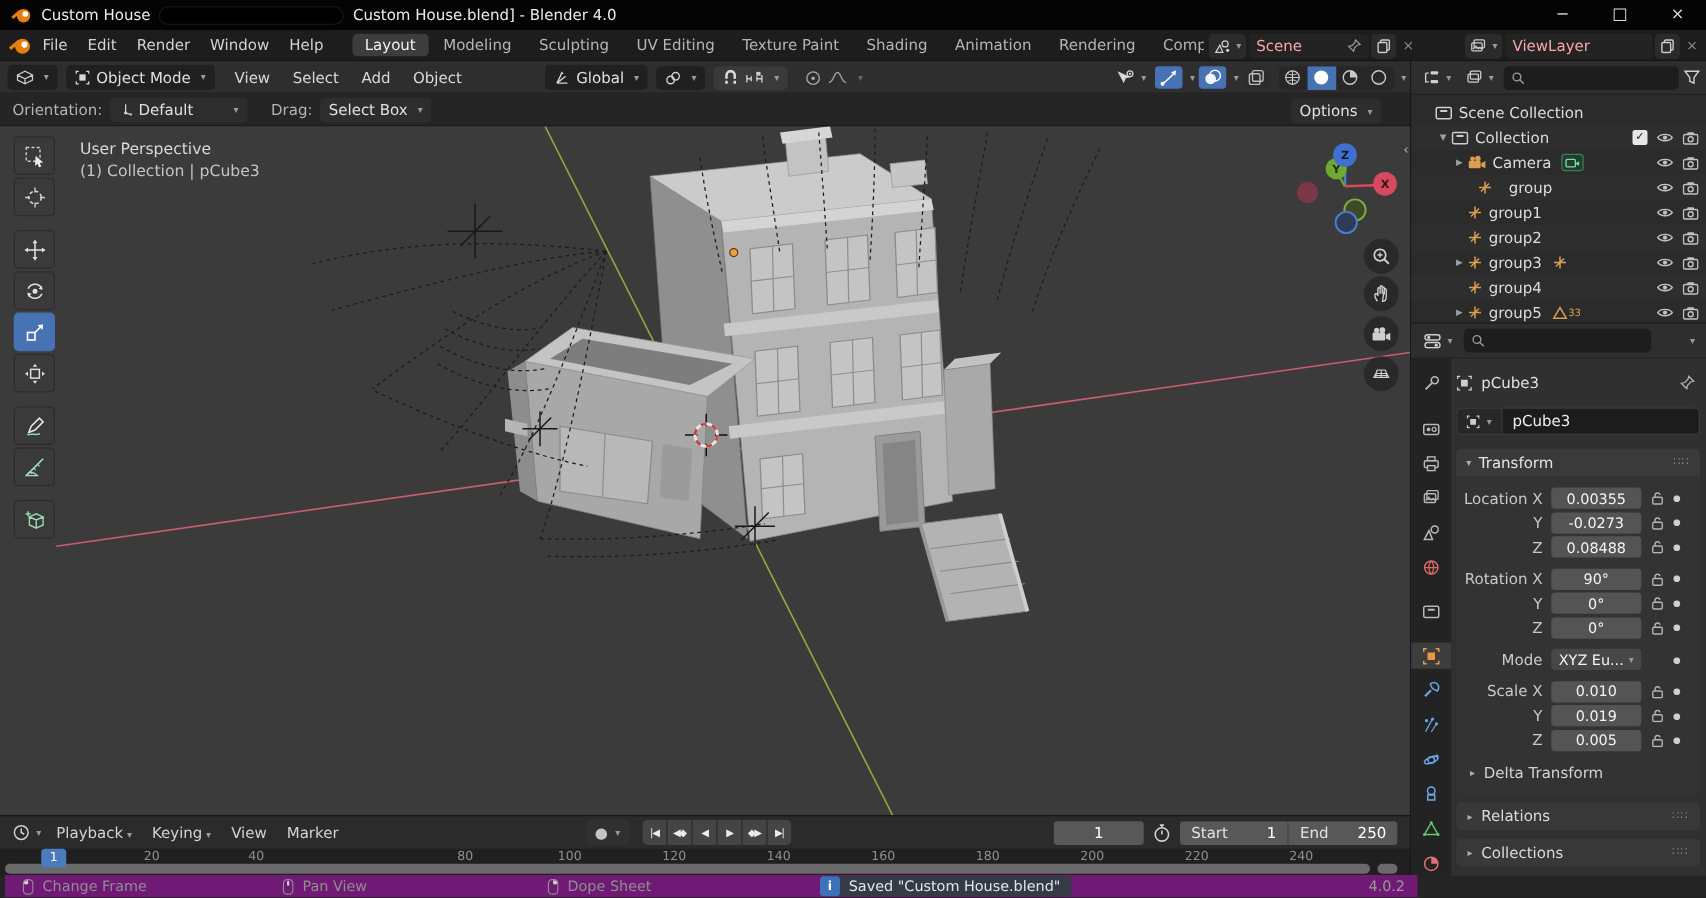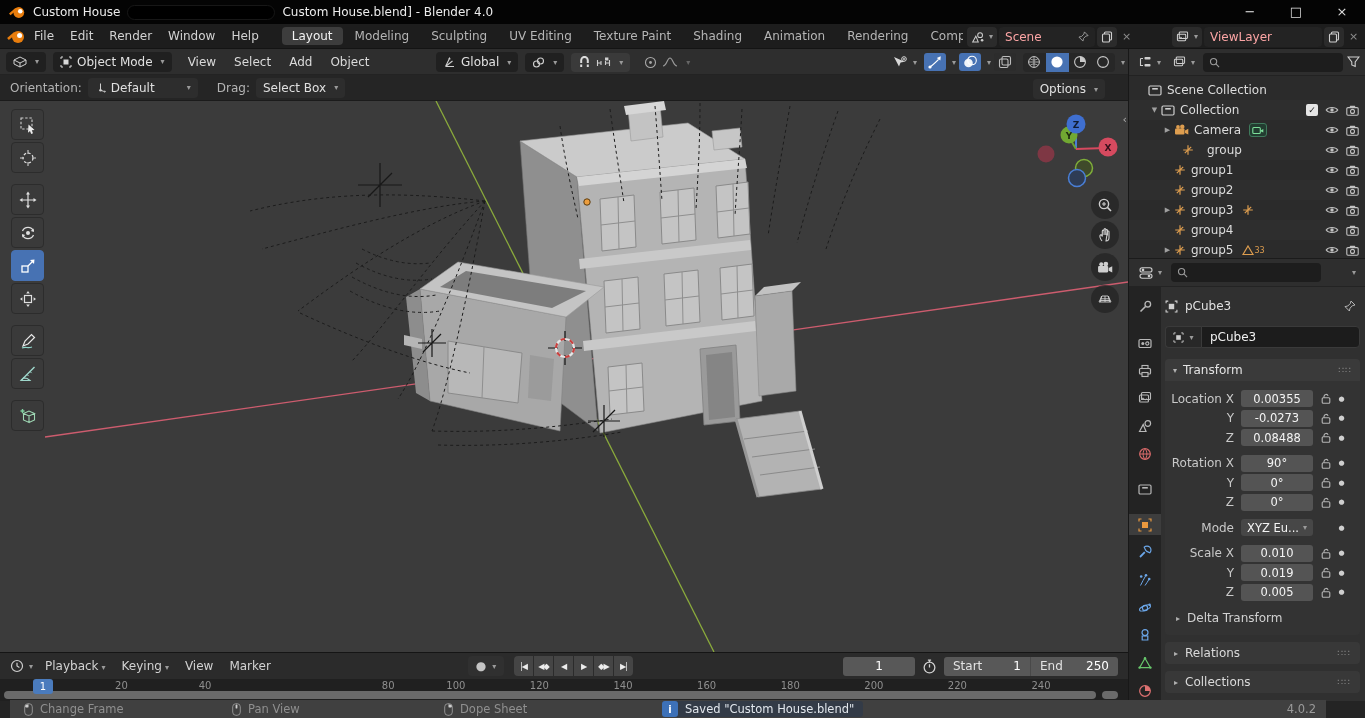--- a/index.html
+++ b/index.html
@@ -123,21 +123,21 @@
 .range .half.end{width:88px;border-left:1px solid #494949}
 .range .hlabel{color:#e2e2e2}
 .tl-ruler{position:absolute;left:0;top:26px;width:1128px;height:22px;background:#202020}
 .tick{position:absolute;top:1px;font-size:10px;color:#8f8f8f;transform:translateX(-50%)}
 .playhead{position:absolute;left:33px;top:0;width:20px;height:15px;background:#4a7bbd;border-radius:3px;color:#fff;
   font-size:10px;display:flex;align-items:center;justify-content:center;z-index:2}
 .scrollbar{position:absolute;left:4px;top:12px;width:1092px;height:8px;background:#6a6a6a;border-radius:4px}
 .scroll-nub{position:absolute;left:1102px;top:12px;width:16px;height:8px;background:#6a6a6a;border-radius:4px}
 
 
-.statusbar{position:absolute;left:10px;top:700px;width:1316px;height:18px;background:#404040;color:#8f8f8f;font-size:11.5px}
+.statusbar{position:absolute;left:4px;top:700px;width:1130px;height:18px;background:#701a75;color:#8f8f8f;font-size:11.5px}
 .hint{position:absolute;top:2px;display:flex;align-items:center;gap:7px}
 .msg{position:absolute;left:652px;top:1px;display:flex;align-items:center;height:16px;background:#333b47;border-radius:3px;padding-right:9px;color:#e1e6ec}
 .info-ic{width:16px;height:16px;background:#3d71b8;border-radius:3px;color:#fff;display:flex;align-items:center;
   justify-content:center;font-size:10px;font-weight:bold;margin-right:7px;font-style:normal}
 .version{position:absolute;right:10px;top:2px;color:#9a9a9a}
 </style>
 </head>
 <body>
 
 <div id="app">
@@ -514,20 +514,24 @@
           </svg>
         </div>
       <div class="tool gap">
           <svg width="18" height="18" viewBox="0 0 18 18">
             <path d="M4.5 6.5 L10 4 L15.5 6.5 L10 9Z M4.5 6.5 V13 L10 15.5 V9 M15.5 6.5 V13 L10 15.5" fill="none" stroke="#9fd8b4" stroke-width="1.1"></path>
             <path d="M3.5 2 V6 M1.5 4 H5.5" stroke="#7fcf9f" stroke-width="1.4"></path>
           </svg>
         </div>
     </div>
 
+    <div class="vp-overlay">
+      <div>User Perspective</div>
+      <div class="l2">(1) Collection | pCube3</div>
+    </div>
 
     <svg width="112" height="96" viewBox="0 0 112 96" style="position:absolute;left:1014px;top:4px">
       <path d="M62,44 L62,22" stroke="#4a7fd6" stroke-width="2"></path>
       <path d="M62,44 L55,32" stroke="#6aa030" stroke-width="2"></path>
       <path d="M62,44 L92,43" stroke="#d6495f" stroke-width="2"></path>
       <circle cx="32" cy="49" r="8.5" fill="#7e3744"></circle>
       <circle cx="70" cy="63" r="8.5" fill="#3f4a2a" stroke="#7fae3a" stroke-width="1.5"></circle>
       <circle cx="63" cy="73" r="8.5" fill="#2e3c55" stroke="#4a7fd6" stroke-width="1.5"></circle>
       <circle cx="55" cy="30" r="8.5" fill="#71a832"></circle>
       <text x="55" y="33.5" font-size="9" font-weight="bold" fill="#1c2a0e" text-anchor="middle">Y</text>
@@ -1160,21 +1164,21 @@
             <span>250</span>
           </div>
         </div>
       </div>
     </div>
     <div class="tl-ruler">
       <div>
           <span class="tick" style="left: 121.42px;">20</span>
           <span class="tick" style="left: 205.02px;">40</span>
           <span class="tick" style="left: 288.62px; margin-top: 28px;">60</span>
-          <span class="tick" style="left: 372.22px; margin-left: 16px;">80</span>
+          <span class="tick" style="left: 372.22px;">80</span>
           <span class="tick" style="left: 455.82px;">100</span>
           <span class="tick" style="left: 539.42px;">120</span>
           <span class="tick" style="left: 623.02px;">140</span>
           <span class="tick" style="left: 706.62px;">160</span>
           <span class="tick" style="left: 790.22px;">180</span>
           <span class="tick" style="left: 873.82px;">200</span>
           <span class="tick" style="left: 957.42px;">220</span>
           <span class="tick" style="left: 1041.02px;">240</span>
         </div>
       <div class="playhead">

